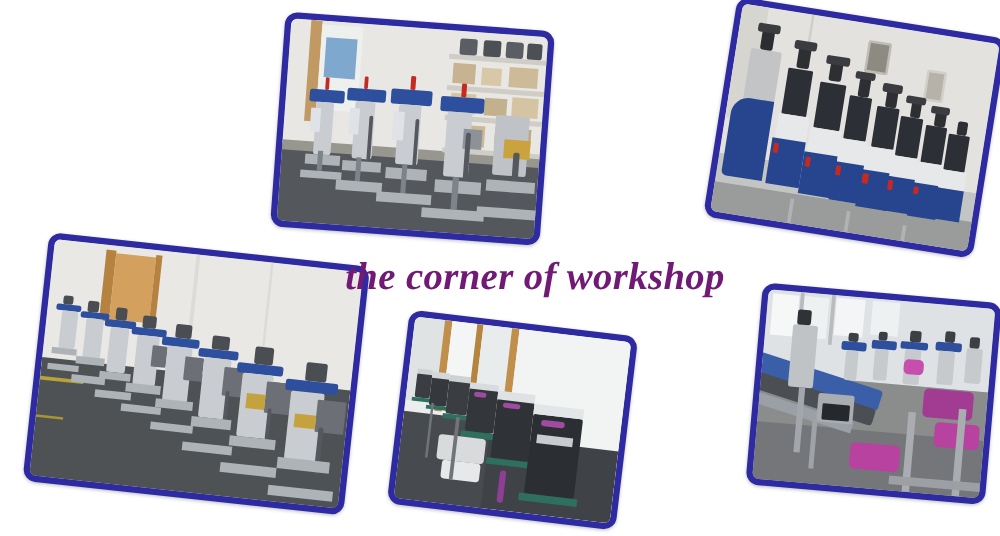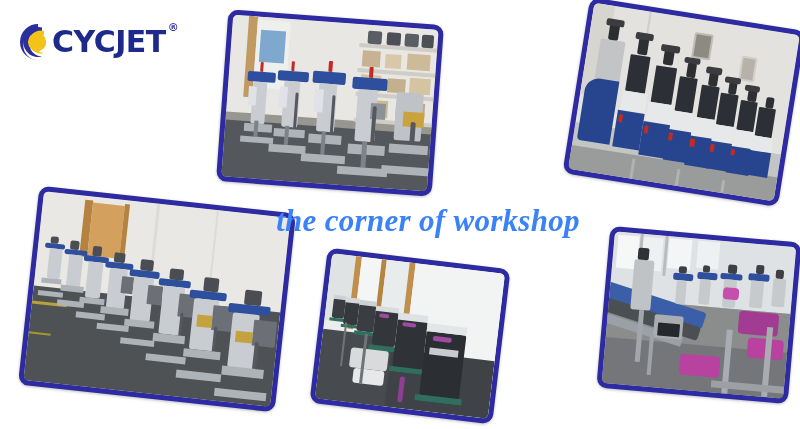--- a/index.html
+++ b/index.html
@@ -59,21 +59,21 @@
   #headline {
     position: absolute;
     left: 238px;
     top: 203px;
     width: 380px;
     text-align: center;
     font-family: "Liberation Serif", "DejaVu Serif", serif;
     font-weight: bold;
     font-style: italic;
     font-size: 31px;
-    color: #3b82f6;
+    color: #701a75;
     letter-spacing: 0.3px;
     white-space: nowrap;
     z-index: 40;
   }
 
   
   .photo {
     position: absolute;
     border: 5px solid #2d2aa2;
     border-radius: 10px;
@@ -116,37 +116,20 @@
   #photo-2 { left:575px; top:13px;  width:218px; height:178px; transform: rotate(9.0deg); }
   #photo-3 { left:28px;  top:199px; width:258px; height:200px; transform: rotate(6.2deg); }
   #photo-4 { left:318px; top:258px; width:184px; height:156px; transform: rotate(6.8deg); }
   #photo-5 { left:603px; top:234px; width:192px; height:162px; transform: rotate(5.0deg); }
 </style>
 </head>
 <body>
 
 <div id="stage">
 
-  <div id="logo">
-    <div id="logo-mark">
-      <svg width="50" height="42" viewBox="0 0 50 42">
-
-        <path d="M30 3 A18 18 0 1 0 30 39 A14.5 14.5 0 1 1 30 9.5 Z" fill="#2b2f9e"></path>
-
-        <path d="M34 6.5 A15 15 0 1 0 34 35.5 A11.5 11.5 0 1 1 34 10.5 Z" fill="#2b2f9e"></path>
-
-        <path d="M36 10 A11.5 11.5 0 1 0 36 32 A8.5 8.5 0 1 1 36 14 Z" fill="#f2c41a"></path>
-        <circle cx="29" cy="21" r="9.2" fill="#f2c41a"></circle>
-        <path d="M22.5 13.5 A9.2 9.2 0 0 0 22.5 28.5 A12 12 0 0 1 22.5 13.5 Z" fill="#2b2f9e"></path>
-      </svg>
-    </div>
-    <div id="logo-word">
-      <span>CYCJET</span><span id="logo-reg">®</span>
-    </div>
-  </div>
 
   <div id="headline">the corner of workshop</div>
 
   <div class="photo" id="photo-1">
     <div class="scene">
 
       <div class="wall" style="left:0;top:0;right:0;height:62%;background:#e8e7e3;"></div>
       <div class="wall" style="left:8%;top:0;width:13%;height:52%;background:#cdb храм;"></div>
       <div class="winframe" style="left:8%;top:0;width:4%;height:50%;background:#c09a62;"></div>
       <div class="win" style="left:12%;top:2%;width:16%;height:42%;background:#eef0ee;"></div>

